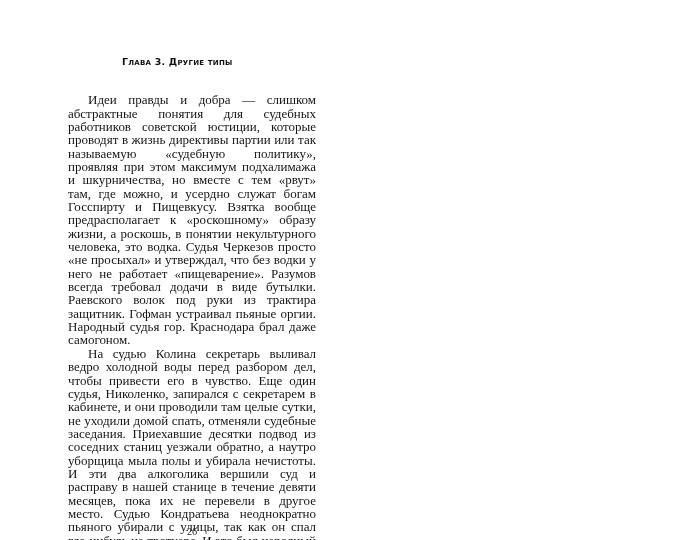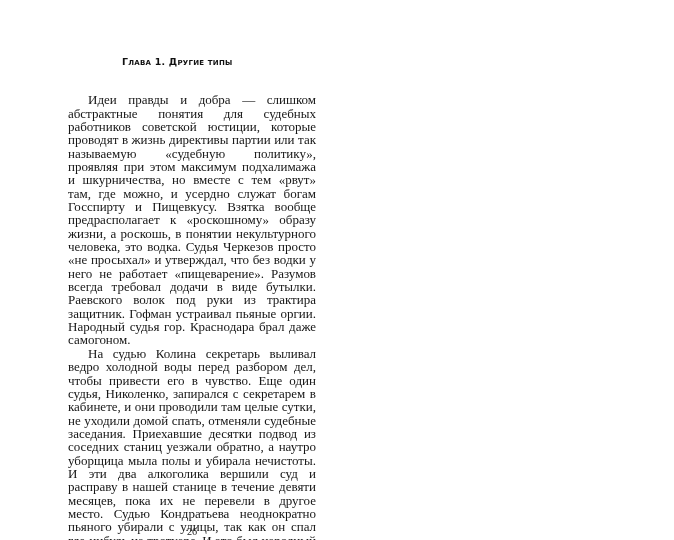--- a/index.html
+++ b/index.html
@@ -96,21 +96,21 @@
   }
 </style>
 </head>
 <body>
 
 <div class="spread">
 
   <div class="page page-left">
 
     <div class="text-column col-left">
-      <h2 class="chapter-heading">Глава 1. Другие типы</h2>
+      <h2 class="chapter-heading">Глава 3. Другие типы</h2>
 
       <p class="body-par">Идеи правды и добра — слишком абстрактные понятия для судебных работников советской юстиции, которые проводят в жизнь директивы партии или так называемую «судебную политику», проявляя при этом максимум подхалимажа и шкурничества, но вместе с тем «рвут» там, где можно, и усердно служат богам Госспирту и Пищевкусу. Взятка вообще предрасполагает к «роскошному» образу жизни, а роскошь, в понятии некультурного человека, это водка. Судья Черкезов просто «не просыхал» и утверждал, что без водки у него не работает «пищеварение». Разумов всегда требовал додачи в виде бутылки. Раевского волок под руки из трактира защитник. Гофман устраивал пьяные оргии. Народный судья гор. Краснодара брал даже самогоном.</p>
 
       <p class="body-par">На судью Колина секретарь выливал ведро холодной воды перед разбором дел, чтобы привести его в чувство. Еще один судья, Николенко, запирался с секретарем в кабинете, и они проводили там целые сутки, не уходили домой спать, отменяли судебные заседания. Приехавшие десятки подвод из соседних станиц уезжали обратно, а наутро уборщица мыла полы и убирала нечистоты. И эти два алкоголика вершили суд и расправу в нашей станице в течение девяти месяцев, пока их не перевели в другое место. Судью Кондратьева неоднократно пьяного убирали с улицы, так как он спал где-нибудь на тротуаре. И это был народный судья 1-го участка областного города, имевший заслуги перед революцией, орден Красного знамени и звание старого заслуженного партизана.</p>
     </div>
 
     <div class="folio folio-left">26</div>
   </div>
 
   <div class="page page-right">

